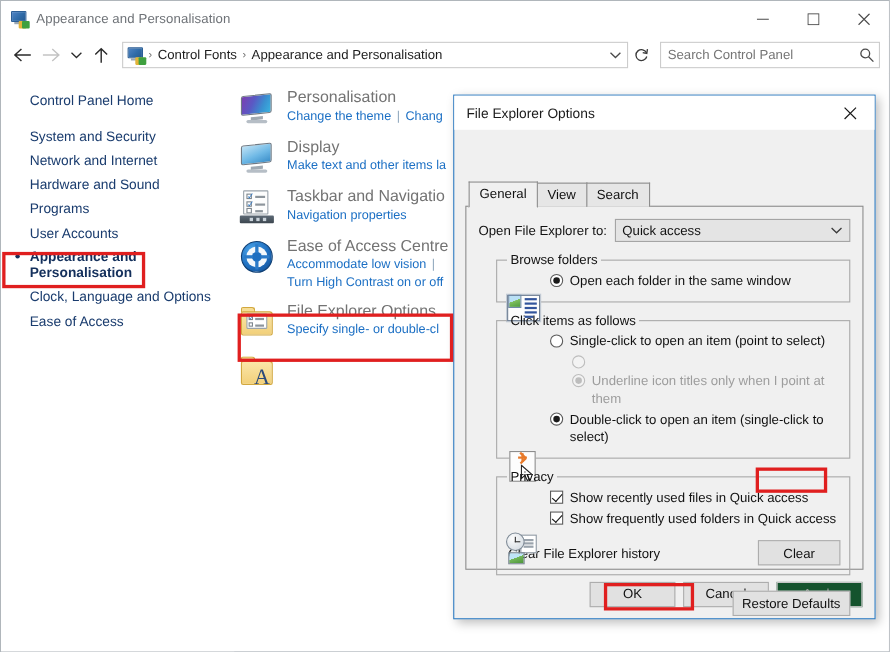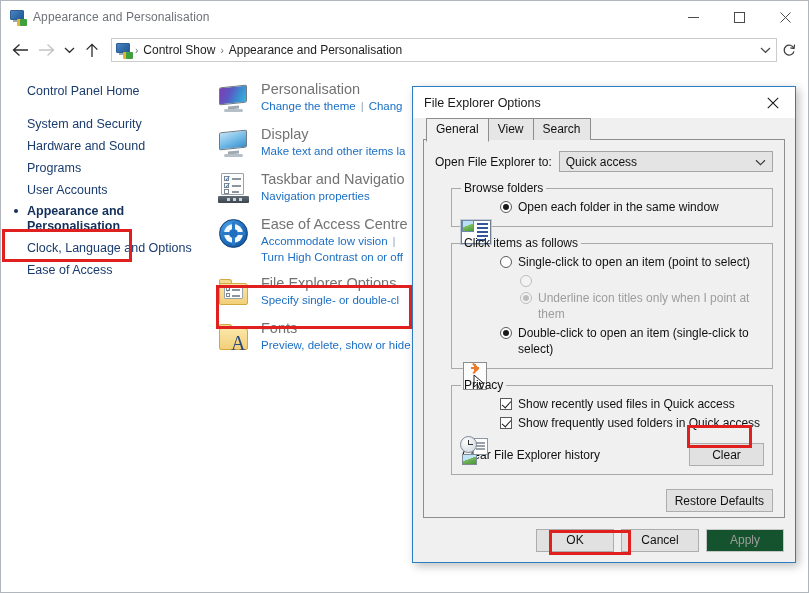--- a/index.html
+++ b/index.html
@@ -362,24 +362,24 @@
   }
 
   .dlg-body {
     flex: 1 1 auto;
     padding: 0 10px 0 10px;
     display: flex; flex-direction: column;
     min-height: 0;
   }
   .tabstrip {
     display: flex;
-    align-items: center;
+    align-items: flex-end;
     height: 22px;
     margin-left: 3px;
-    position: relative; z-index: 2;
+    position: relative; z-index: 2; margin-top: 48px;
   }
   .tab {
     font-size: 12px;
     color: #111;
     padding: 3px 9px 3px 9px;
     border: 1px solid #8d8d8d;
     border-bottom: none;
     background: #e6e6e6;
     margin-right: -1px;
     line-height: 15px;
@@ -618,46 +618,56 @@
           </svg>
       </div>
 
       <div class="crumbbar">
         <div class="crumb-icon">
           <div class="pcicon-screen"></div>
           <div class="pcicon-base"></div>
           <div class="pcicon-badge"></div>
         </div>
         <span class="crumb-sep">›</span>
-        <span class="crumb">Control Show</span>
+        <span class="crumb">Control Fonts</span>
         <span class="crumb-sep">›</span>
         <span class="crumb">Appearance and Personalisation</span>
         <span class="crumb-spacer"></span>
         <span class="crumb-chev">
           <svg width="11" height="8" viewBox="0 0 11 8">
               <path d="M1 2 L5.5 6.3 L10 2" fill="none" stroke="currentColor" stroke-width="1.2"></path>
             </svg>
         </span>
       </div>
 
       <div class="refresh-btn">
         <svg width="14" height="14" viewBox="0 0 14 14">
           <path d="M11.8 5.2 A5 5 0 1 0 12 8.4" fill="none" stroke="currentColor" stroke-width="1.2"></path>
           <path d="M12.6 1.6 L12.0 5.6 L8.3 4.8" fill="none" stroke="currentColor" stroke-width="1.2"></path>
         </svg>
       </div>
 
+      <div class="searchbox">
+        <input type="text" placeholder="Search Control Panel" style="">
+        <span class="sicon">
+          <svg width="14" height="14" viewBox="0 0 14 14">
+              <circle cx="5.6" cy="5.6" r="4" fill="none" stroke="currentColor" stroke-width="1.2"></circle>
+              <path d="M8.6 8.6 L13 13" stroke="currentColor" stroke-width="1.2"></path>
+            </svg>
+        </span>
+      </div>
     </div>
 
     <div class="body-split">
 
       <div class="sidebar">
         <div class="side-link">Control Panel Home</div>
         <div class="side-gap"></div>
         <div class="side-link">System and Security</div>
+        <div class="side-link">Network and Internet</div>
         <div class="side-link">Hardware and Sound</div>
         <div class="side-link">Programs</div>
         <div class="side-link">User Accounts</div>
         <div class="side-selected">
           <span class="bullet"></span>
           <span>Appearance and Personalisation</span>
         </div>
         <div class="side-link">Clock, Language and Options</div>
         <div class="side-link">Ease of Access</div>
       </div>
@@ -755,26 +765,20 @@
               <a>Specify single- or double-cl</a>
             </div>
           </div>
         </div>
 
         <div class="cat">
           <div class="cat-ico">
             <div class="folder-tab"></div>
             <div class="folder"></div>
             <div class="fonts-A">A</div>
-          </div>
-          <div class="cat-text">
-            <div class="cat-title">Fonts</div>
-            <div class="cat-sub">
-              <a>Preview, delete, show or hide</a>
-            </div>
           </div>
         </div>
 
       </div>
     </div>
   </div>
 
   <div class="redbox" style="left:2px; top:229px; width:130px; height:33px;"></div>
 
   <div class="redbox" style="left:216px; top:285px; width:196px; height:44px;"></div>

